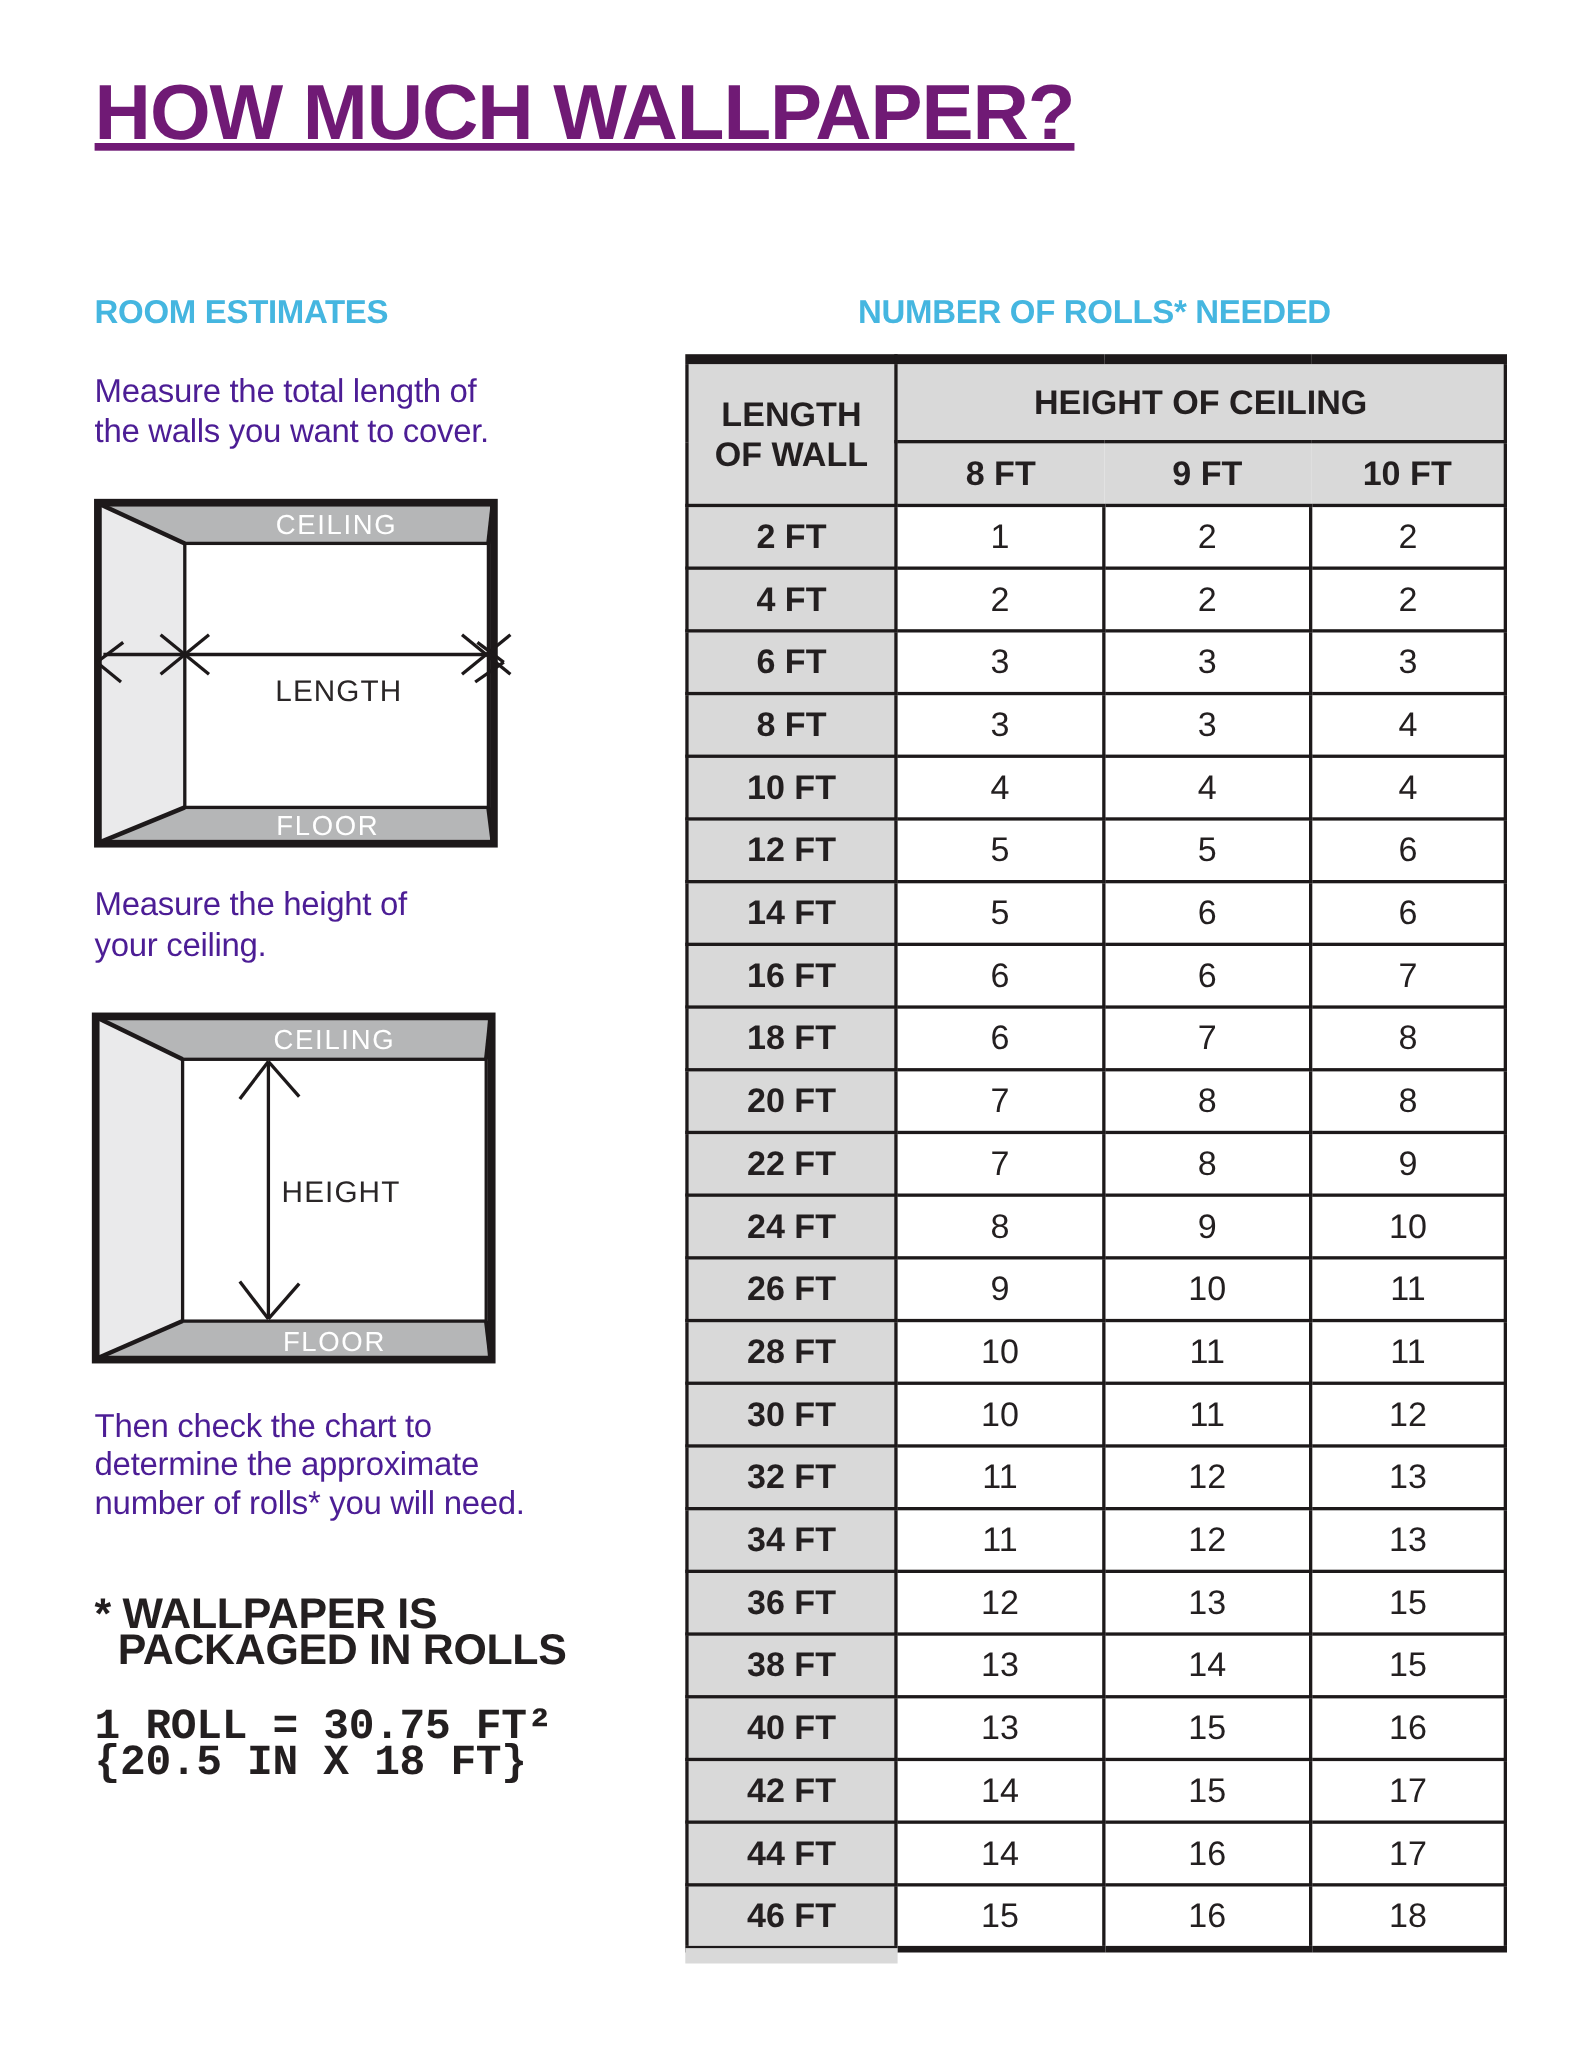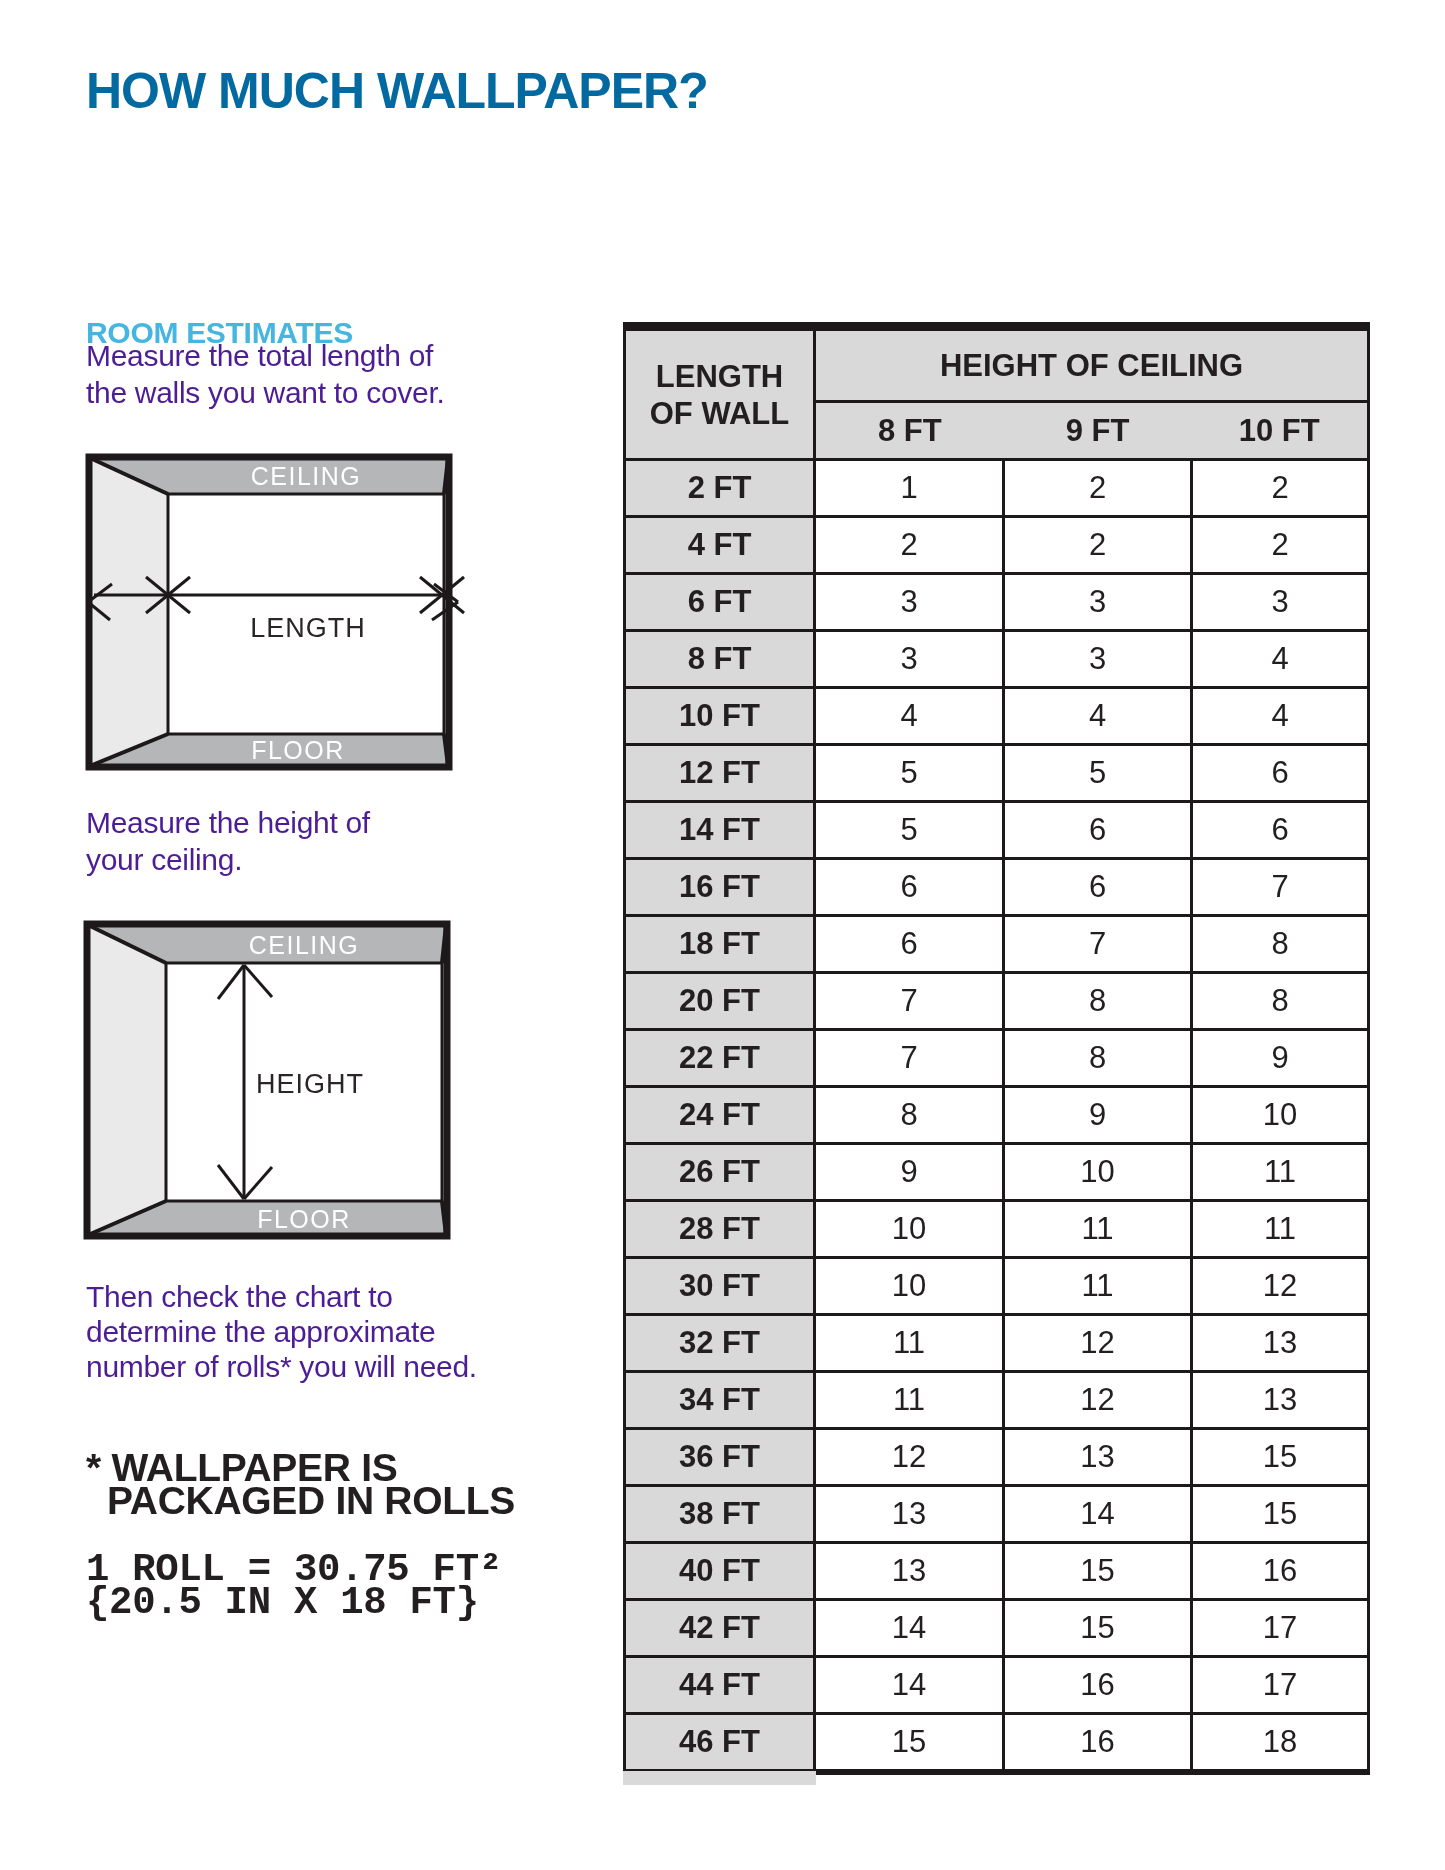--- a/index.html
+++ b/index.html
@@ -2,25 +2,25 @@
 <html><head>
 <meta charset="utf-8">
 <style>
   html,body{margin:0;padding:0;background:#ffffff;}
   .page{
     position:relative;width:1445px;height:1870px;background:#ffffff;
     font-family:"Liberation Sans", sans-serif;color:#231f20;overflow:hidden;
   }
   .abs{position:absolute;}
   .page-title{
-    left:86px;top:64px;font-size:50px;font-weight:bold;letter-spacing:-1px;
-    color:#0369a1;line-height:1.1;white-space:nowrap;
+    left:86px;top:64px;font-size:71px;font-weight:bold;letter-spacing:-1px;
+    color:#701a75;line-height:1.1;white-space:nowrap;text-decoration:underline;
   }
   .section-heading{
-    font-size:30px;font-weight:bold;color:#45b6e0;letter-spacing:-0.3px;white-space:nowrap;margin-top:48px;
+    font-size:30px;font-weight:bold;color:#45b6e0;letter-spacing:-0.3px;white-space:nowrap;
   }
   .left-heading{left:86px;top:268px;}
   .table-heading{left:623px;top:268px;width:744px;text-align:center;}
   .body-text{font-size:30px;line-height:37px;color:#4c1d95;letter-spacing:-0.3px;}
   .p1{left:86px;top:337px;}
   .p2{left:86px;top:804px;}
   .p3{left:86px;top:1279px;line-height:35px;}
   .note-bold{font-size:39px;font-weight:bold;line-height:33px;color:#231f20;letter-spacing:-0.3px;}
   .footnote{left:86px;top:1451px;}
   .footnote .indent{padding-left:21px;}

